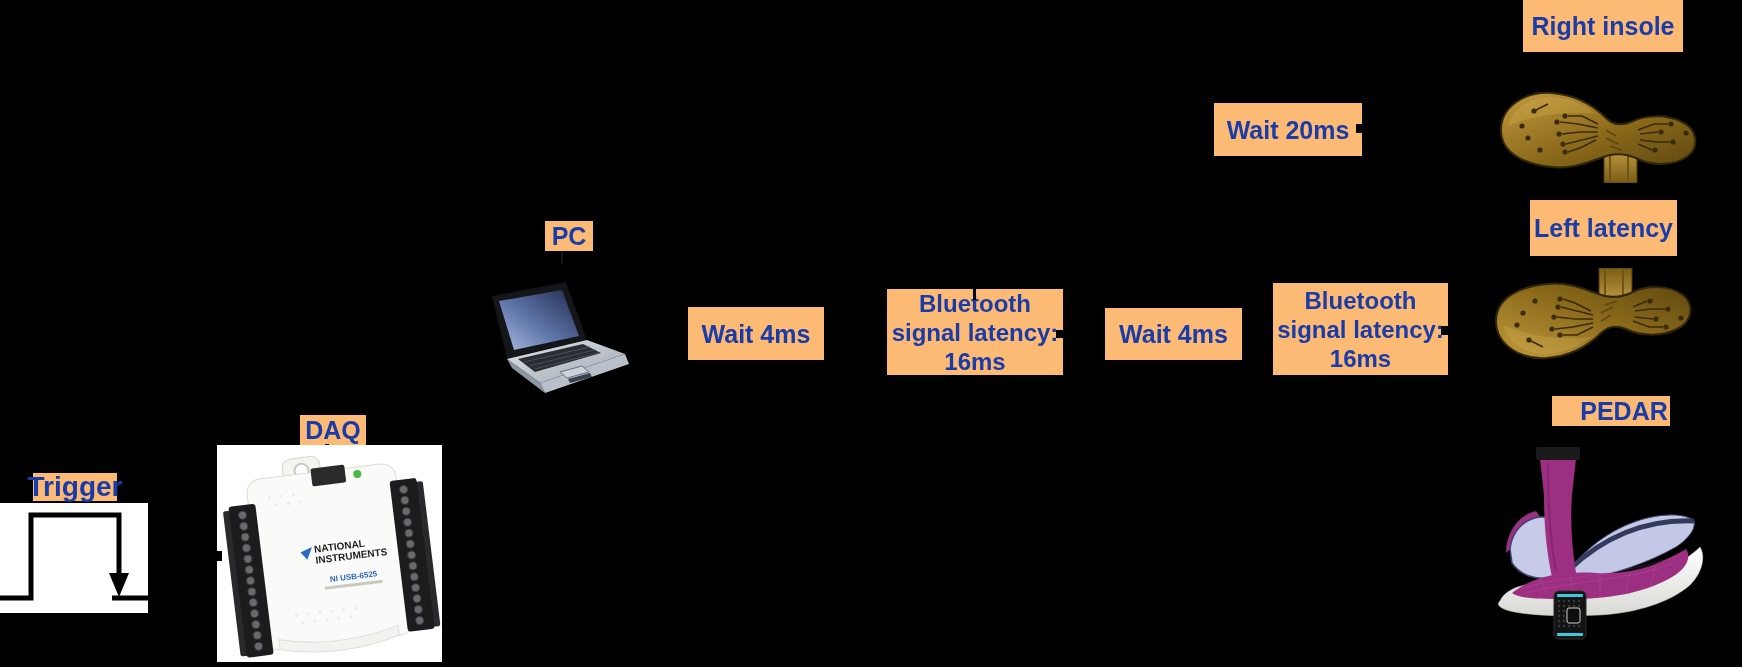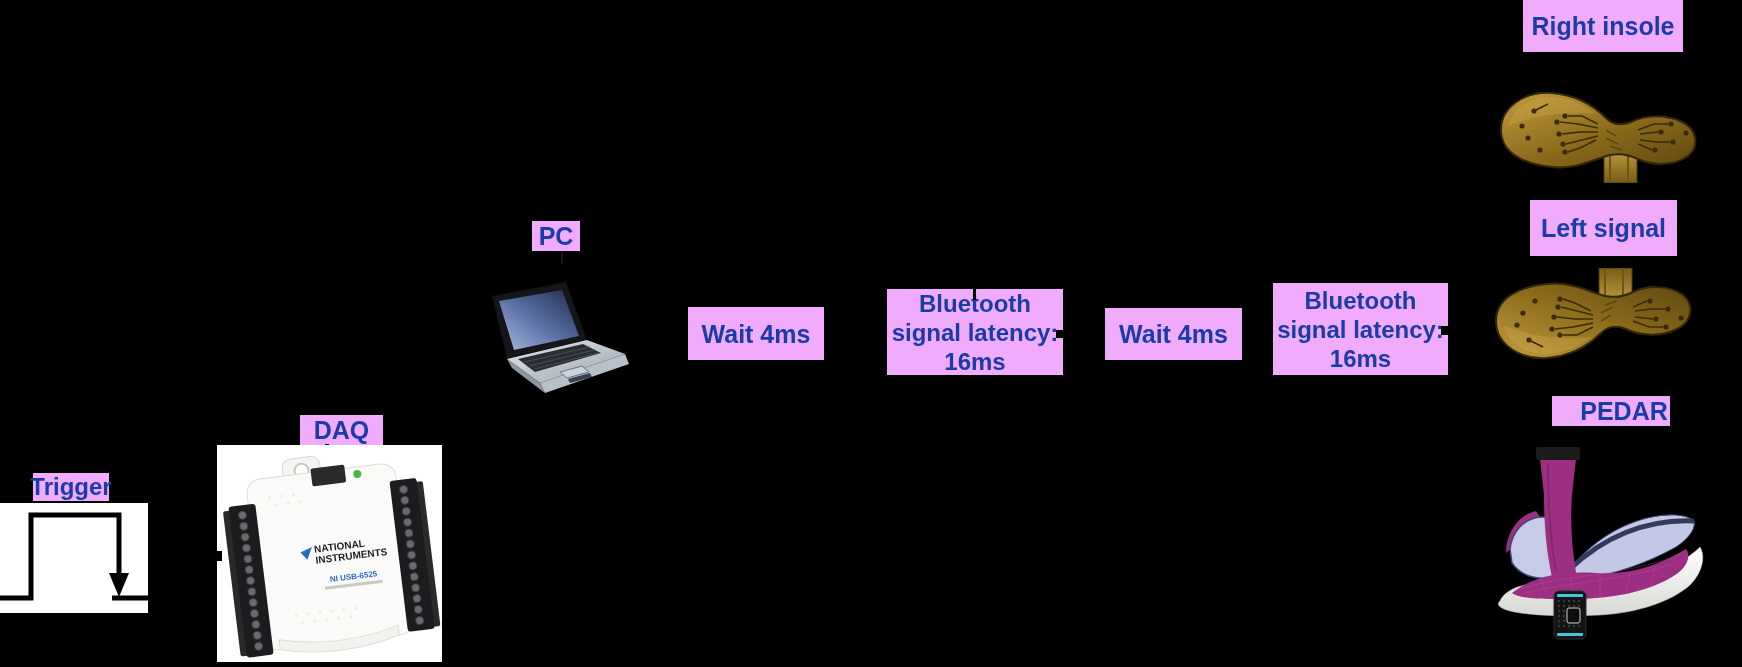--- a/index.html
+++ b/index.html
@@ -2,51 +2,51 @@
 <html><head>
 <meta charset="utf-8">
 <style>
   html,body{margin:0;padding:0;background:#000;}
   .canvas{
     position:relative;width:1742px;height:667px;background:#000;
     font-family:"Liberation Sans", sans-serif;overflow:hidden;
   }
   .lbl{
     position:absolute;display:flex;align-items:center;justify-content:center;
-    background:#f0abfc;color:#1A3CA8;font-weight:bold;font-size:25px;
+    background:#fdba74;color:#1A3CA8;font-weight:bold;font-size:25px;
     text-align:left;line-height:1.12;white-space:nowrap;
   }
   .lbl.multi{flex-direction:column;font-size:24px;line-height:29px;}
   .imgbox{position:absolute;}
   .whitebg{background:#fff;}
   .frag{position:absolute;background:#000;}
   .frag-tri{
     position:absolute;width:0;height:0;background:none;
     border-top:6px solid transparent;border-bottom:6px solid transparent;
     border-right:10px solid #000;
   }
   .flip-v{transform:scaleY(-1);}
   svg{display:block;}
 </style>
 </head>
 <body>
 
 <div class="canvas">
 
-  <div class="lbl" style="left:33px;top:473px;width:76px;height:28px;font-size:24px;">Trigger</div>
+  <div class="lbl" style="left:33px;top:473px;width:84px;height:28px;font-size:28px;">Trigger</div>
 
   <div class="imgbox whitebg" style="left:0;top:503px;width:148px;height:110px;">
     <svg width="148" height="110" viewBox="0 0 148 110">
       <path d="M0 95 H31 V12 H119 V72" fill="none" stroke="#000" stroke-width="5"></path>
       <path d="M112 95 H148" fill="none" stroke="#000" stroke-width="5"></path>
       <polygon points="109,70 129,70 119,94" fill="#000"></polygon>
     </svg>
   </div>
 
-  <div class="lbl" style="left:300px;top:415px;width:83px;height:30px;">DAQ</div>
+  <div class="lbl" style="left:300px;top:415px;width:66px;height:30px;">DAQ</div>
   <div class="frag" style="left:325px;top:444px;width:4px;height:7px;"></div>
 
   <div class="imgbox whitebg" style="left:217px;top:445px;width:225px;height:217px;">
     <svg width="225" height="217" viewBox="0 0 225 217">
       <g transform="rotate(-7 112 110)">
 
         <rect x="76" y="10" width="38" height="28" rx="9" fill="#F4F4F0" stroke="#D8D8D2"></rect>
         <circle cx="95" cy="23" r="7" fill="#FFFFFF" stroke="#C8C8C2" stroke-width="2"></circle>
 
         <rect x="38" y="26" width="150" height="172" rx="14" fill="#FAFAF8" stroke="#DCDCD6"></rect>
@@ -115,21 +115,21 @@
         <text x="98" y="117" font-size="10" font-weight="bold" fill="#1E1E1E">INSTRUMENTS</text>
         <text x="110" y="137" font-size="8" font-weight="bold" fill="#2A6BC4">NI USB-6525</text>
         <rect x="104" y="141" width="58" height="3" fill="#C9C9C3"></rect>
 
         <path d="M52,198 Q112,214 172,198 L172,188 Q112,204 52,188 Z" fill="#F2F2EE" stroke="#DFDFD9"></path>
       </g>
     </svg>
   </div>
   <div class="frag" style="left:217px;top:551px;width:5px;height:10px;"></div>
 
-  <div class="lbl" style="left:532px;top:221px;width:48px;height:30px;">PC</div>
+  <div class="lbl" style="left:545px;top:221px;width:48px;height:30px;">PC</div>
   <div class="frag" style="left:561px;top:251px;width:2px;height:13px;background:#141414;"></div>
 
   <div class="imgbox" style="left:474px;top:266px;width:162px;height:134px;">
     <svg width="162" height="134" viewBox="0 0 162 134">
       <defs>
         <linearGradient id="scr" x1="0" y1="1" x2="1" y2="0">
           <stop offset="0" stop-color="#A9BCE0"></stop>
           <stop offset="0.45" stop-color="#5E74A8"></stop>
           <stop offset="1" stop-color="#1F2A4C"></stop>
         </linearGradient>
@@ -169,20 +169,21 @@
   <div class="lbl" style="left:1105px;top:308px;width:137px;height:52px;">Wait 4ms</div>
   <div class="frag" style="left:1243px;top:327px;width:8px;height:5px;"></div>
 
   <div class="lbl multi" style="left:1273px;top:283px;width:175px;height:92px;">
     <span>Bluetooth</span>
     <span>signal latency:</span>
     <span>16ms</span>
   </div>
   <div class="frag" style="left:1441px;top:326px;width:8px;height:9px;"></div>
 
+  <div class="lbl" style="left:1214px;top:103px;width:148px;height:53px;">Wait 20ms</div>
   <div class="frag" style="left:1356px;top:124px;width:8px;height:9px;"></div>
 
   <div class="frag" style="left:994px;top:536px;width:7px;height:7px;"></div>
 
   <div class="lbl" style="left:1523px;top:0px;width:160px;height:52px;">Right insole</div>
 
   <div class="imgbox" style="left:1498px;top:86px;width:207px;height:97px;">
     <svg width="207" height="97" viewBox="0 0 207 97">
       <defs>
         <linearGradient id="gold" x1="0" y1="0" x2="1" y2="1">
@@ -226,21 +227,21 @@
           <circle cx="42" cy="64" r="2.6"></circle>
         <circle cx="173" cy="38" r="2.6"></circle>
           <circle cx="163" cy="46" r="2.6"></circle>
           <circle cx="175" cy="56" r="2.6"></circle>
         <circle cx="157" cy="64" r="2.6"></circle>
           <circle cx="188" cy="47" r="2.6"></circle>
       </g>
     </svg>
   </div>
 
-  <div class="lbl" style="left:1530px;top:200px;width:147px;height:56px;">Left signal</div>
+  <div class="lbl" style="left:1530px;top:200px;width:147px;height:56px;">Left latency</div>
 
   <div class="imgbox flip-v" style="left:1493px;top:268px;width:207px;height:97px;">
     <svg width="207" height="97" viewBox="0 0 207 97">
       <rect x="106" y="50" width="33" height="47" fill="url(#rib)" stroke="#4A3A10"></rect>
       <path d="M112 52 V97 M130 52 V97" stroke="#6E5614" stroke-width="2" fill="none"></path>
       <path d="M3,44 C3,20 28,5 54,7 C80,9 97,21 108,32 C115,39 123,40 133,36 C147,29 168,28 184,36
                C199,43 202,60 190,70 C175,81 152,79 140,73 C130,68 122,67 112,69 C96,73 78,84 54,81
                C24,78 3,66 3,44 Z" fill="url(#gold)" stroke="#33270A" stroke-width="2"></path>
       <path d="M10,40 C14,22 34,10 54,11 C74,12 88,20 98,28 C80,26 40,26 10,40 Z" fill="#D9B254" opacity="0.28"></path>
       <g stroke="#3A2C08" stroke-width="1.6" fill="none">

